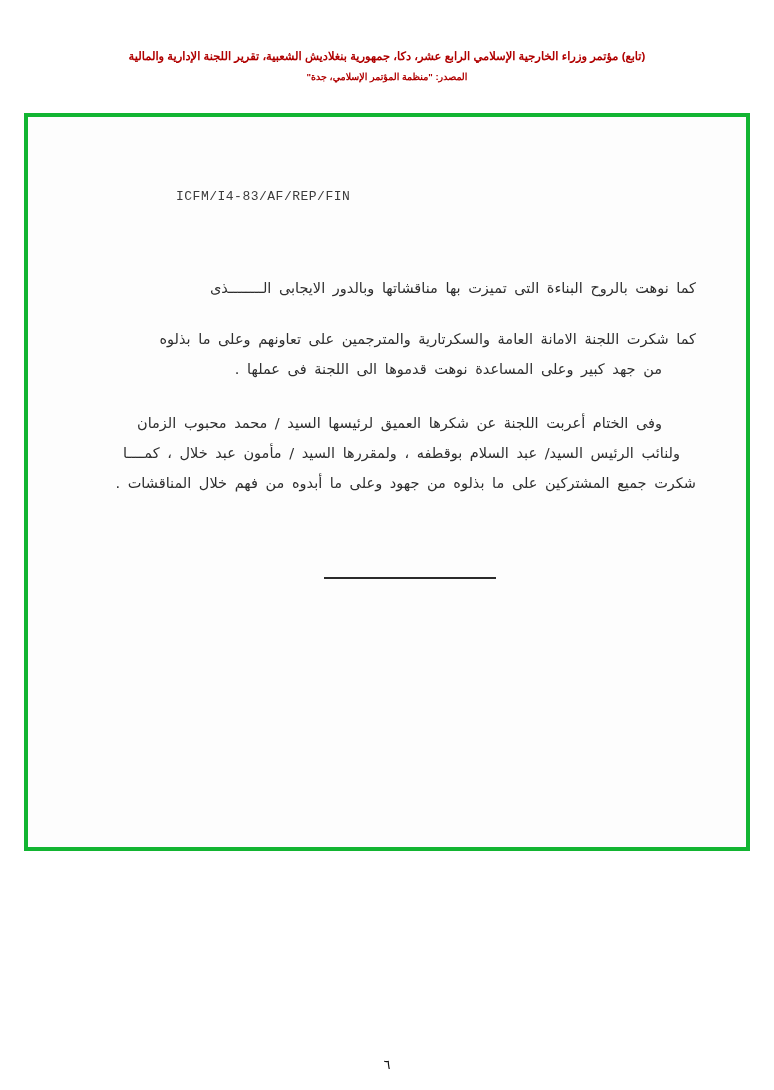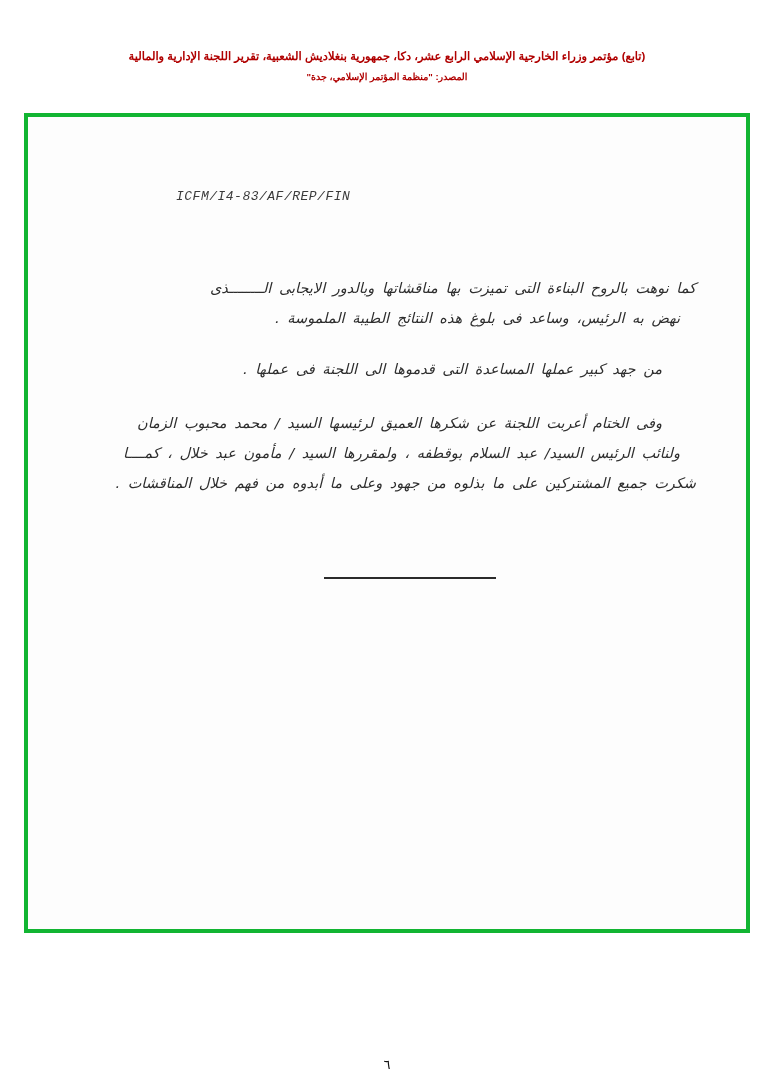--- a/index.html
+++ b/index.html
@@ -50,25 +50,24 @@
     line-height: 14px;
     white-space: nowrap;
   }
 
   
   .scan-frame {
     position: absolute;
     top: 113px;
     left: 24px;
     width: 726px;
-    height: 820px;
+    height: 738px;
     border: 4px solid #12b532;
     box-sizing: border-box;
     background: #ffffff;
-    font-style: italic;
   }
   .scan-inner {
     position: absolute;
     inset: 0;
     background: #fdfdfd;
   }
 
   
   .doc-code {
     position: absolute;
@@ -143,25 +142,25 @@
 
   <div class="scan-frame">
     <div class="scan-inner">
 
       <div class="doc-code">ICFM/I4-83/AF/REP/FIN</div>
 
       <div class="scan-body">
 
         <div class="para p1">
           <span class="ln indent-1">كما نوهت بالروح البناءة التى تميزت بها مناقشاتها وبالدور الايجابى الــــــــذى</span>
-          <span class="ln indent-2">نهض به الرئيس، وساعد فى بلوغ هذه النتائج الطيبة الملموسة .</span>
         </div>
 
         <div class="para p2">
-          <span class="ln indent-3">من جهد كبير عملها المساعدة التى قدموها الى اللجنة فى عملها .</span>
+          <span class="ln indent-1">كما شكرت اللجنة الامانة العامة والسكرتارية والمترجمين على تعاونهم وعلى ما بذلوه</span>
+          <span class="ln indent-3">من جهد كبير وعلى المساعدة نوهت قدموها الى اللجنة فى عملها .</span>
         </div>
 
         <div class="para p3">
           <span class="ln indent-3">وفى الختام أعربت اللجنة عن شكرها العميق لرئيسها السيد / محمد محبوب الزمان</span>
           <span class="ln indent-2">ولنائب الرئيس السيد/ عبد السلام بوقطفه ، ولمقررها السيد / مأمون عبد خلال ، كمــــا</span>
           <span class="ln indent-1">شكرت جميع المشتركين على ما بذلوه من جهود وعلى ما أبدوه من فهم خلال المناقشات .</span>
         </div>
 
       </div>
 

